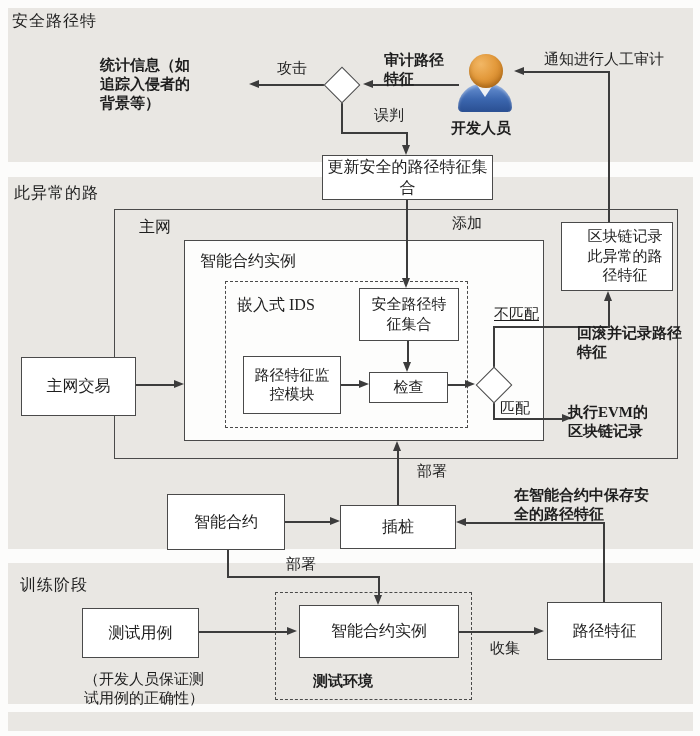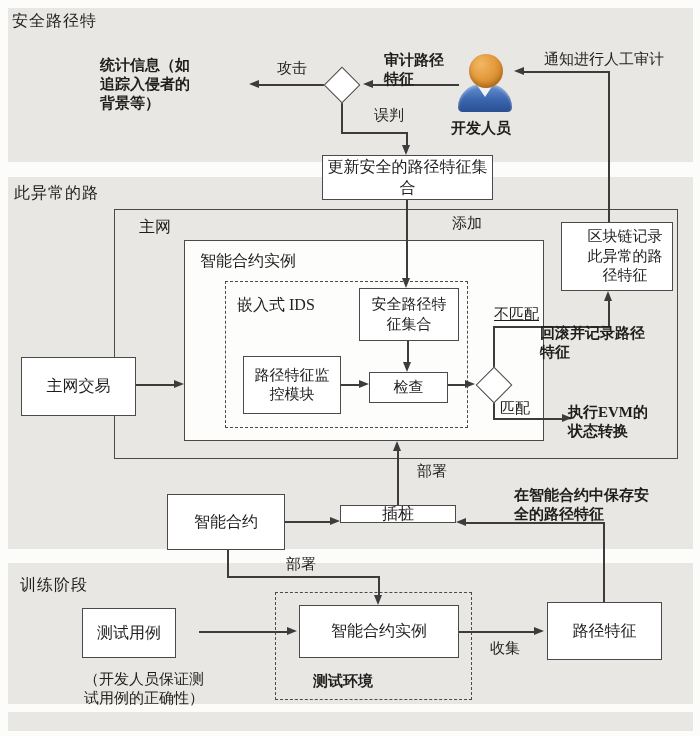--- a/index.html
+++ b/index.html
@@ -102,46 +102,46 @@
   <div class="box" style="left:359px;top:288px;width:100px;height:53px;">安全路径特
 征集合</div>
   <div class="box" style="left:243px;top:356px;width:98px;height:58px;">路径特征监
 控模块</div>
   <div class="box" style="left:369px;top:372px;width:79px;height:31px;">检查</div>
   <div class="box" style="left:561px;top:222px;width:112px;height:69px;padding-left:16px;">区块链记录
 此异常的路
 径特征</div>
   <div class="box" style="left:167px;top:494px;width:118px;height:56px;font-size:16px;">智能合约</div>
   <div class="box" style="left:21px;top:357px;width:115px;height:59px;font-size:16px;">主网交易</div>
-  <div class="box" style="left:340px;top:505px;width:116px;height:18px;font-size:16px;">插桩</div>
+  <div class="box" style="left:340px;top:505px;width:116px;height:44px;font-size:16px;">插桩</div>
 
   <div class="vl" style="left:407px;top:341px;height:23px;"></div>
   <div class="ah ah-d" style="left:403px;top:362px;"></div>
 
   <div class="hl" style="left:341px;top:384px;width:19px;"></div>
   <div class="ah ah-r" style="left:359px;top:380px;"></div>
 
   <div class="hl" style="left:448px;top:384px;width:18px;"></div>
   <div class="ah ah-r" style="left:465px;top:380px;"></div>
   <div class="diamond" style="left:481px;top:372px;"></div>
 
   <div class="vl" style="left:493px;top:327px;height:45px;"></div>
   <div class="hl" style="left:493px;top:326px;width:117px;"></div>
   <div class="vl" style="left:608px;top:299px;height:29px;"></div>
   <div class="ah ah-u" style="left:604px;top:291px;"></div>
   <div class="lbl" style="left:494px;top:305px;text-decoration:underline;">不匹配</div>
-  <div class="lbl center" style="left:540px;top:324px;width:118px;">回滚并记录路径
+  <div class="lbl center" style="left:577px;top:324px;width:118px;">回滚并记录路径
 特征</div>
 
   <div class="vl" style="left:493px;top:403px;height:17px;"></div>
   <div class="hl" style="left:493px;top:418px;width:70px;"></div>
   <div class="ah ah-r" style="left:562px;top:414px;"></div>
   <div class="lbl" style="left:500px;top:399px;">匹配</div>
   <div class="lbl center" style="left:568px;top:403px;width:92px;">执行EVM的
-状态转换</div>
+区块链记录</div>
 
   <div class="hl" style="left:136px;top:384px;width:38px;"></div>
   <div class="ah ah-r" style="left:174px;top:380px;"></div>
 
   <div class="hl" style="left:285px;top:521px;width:45px;"></div>
   <div class="ah ah-r" style="left:330px;top:517px;"></div>
 
   <div class="vl" style="left:397px;top:449px;height:56px;"></div>
   <div class="ah ah-u" style="left:393px;top:441px;"></div>
   <div class="lbl" style="left:417px;top:462px;">部署</div>
@@ -151,21 +151,21 @@
   <div class="ah ah-l" style="left:456px;top:518px;"></div>
   <div class="lbl center" style="left:514px;top:486px;width:146px;">在智能合约中保存安
 全的路径特征</div>
 
   <div class="vl" style="left:227px;top:550px;height:28px;"></div>
   <div class="hl" style="left:227px;top:576px;width:153px;"></div>
   <div class="vl" style="left:378px;top:576px;height:21px;"></div>
   <div class="ah ah-d" style="left:374px;top:595px;"></div>
   <div class="lbl" style="left:286px;top:555px;">部署</div>
 
-  <div class="box" style="left:82px;top:608px;width:94px;height:50px;font-size:16px;text-align:right;">测试用例</div>
+  <div class="box" style="left:82px;top:608px;width:117px;height:50px;font-size:16px;text-align:right;">测试用例</div>
   <div class="box" style="left:299px;top:605px;width:160px;height:53px;font-size:16px;">智能合约实例</div>
   <div class="box" style="left:547px;top:602px;width:115px;height:58px;font-size:16px;">路径特征</div>
 
   <div class="hl" style="left:199px;top:631px;width:89px;"></div>
   <div class="ah ah-r" style="left:287px;top:627px;"></div>
 
   <div class="hl" style="left:459px;top:631px;width:76px;"></div>
   <div class="ah ah-r" style="left:534px;top:627px;"></div>
   <div class="lbl" style="left:490px;top:639px;">收集</div>
 

